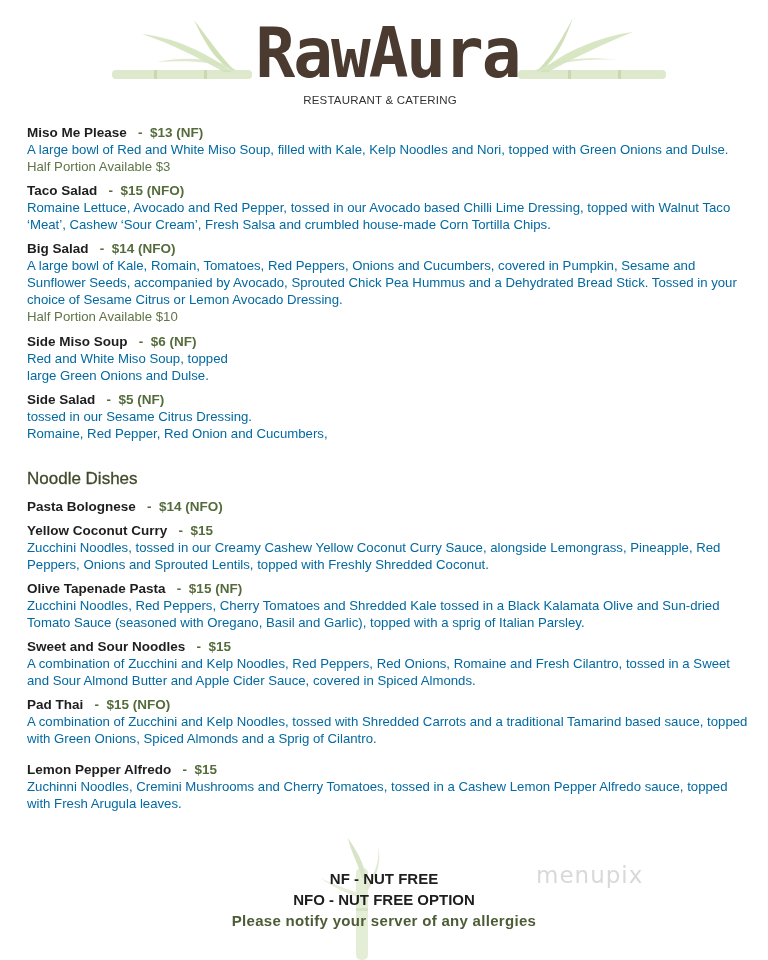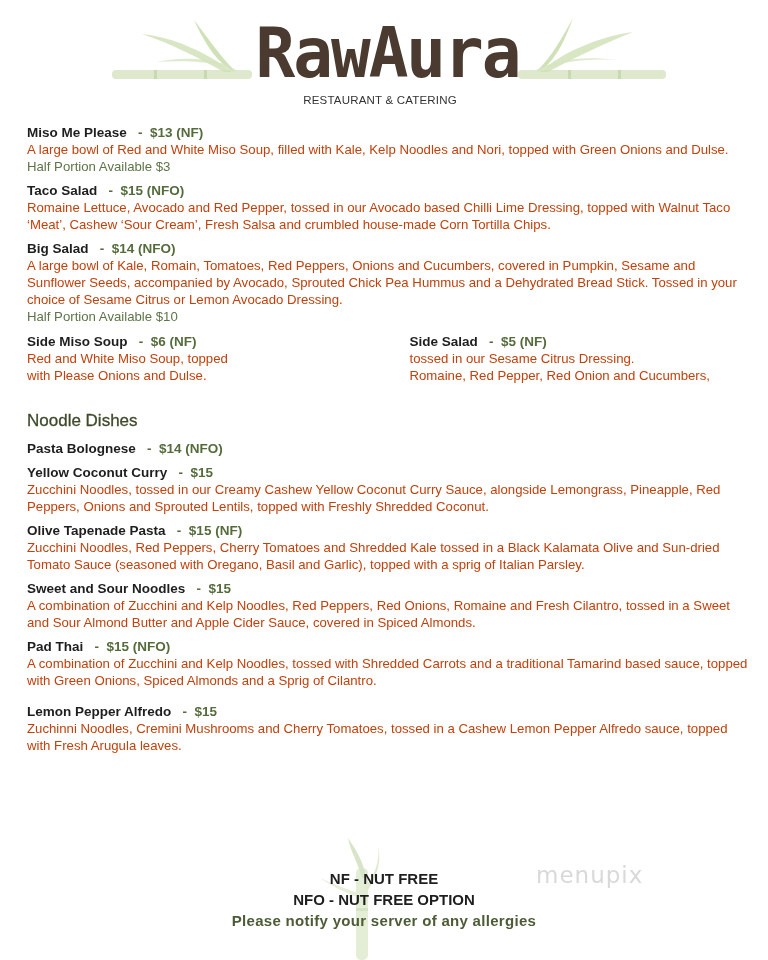--- a/index.html
+++ b/index.html
@@ -24,23 +24,23 @@
   .content { position: absolute; left: 27px; top: 124px; width: 722px; }
   .section-title {
     font-size: 17px; color: #3e4a2a; font-weight: normal; margin: 0 0 9px 0;
     -webkit-text-stroke: 0.3px #3e4a2a;
   }
   .item { margin-bottom: 7px; }
   .item-head { font-size: 13.5px; line-height: 17px; }
   .item-name { font-weight: bold; color: #1e1e1e; }
   .sep { color: #556b3b; font-weight: bold; }
   .price { color: #556b3b; font-weight: bold; }
-  .desc { font-size: 13.2px; line-height: 17px; color: #c2410c; }
+  .desc { font-size: 13.2px; line-height: 17px; color: #0369a1; }
   .half { font-size: 13.2px; line-height: 17px; color: #5f7548; }
-  .two-col { display: flex; margin-top: 8px; }
+  .two-col { display: flex; margin-top: 8px; flex-direction: column; }
   .col { width: 383px; }
   .col2 { width: 340px; }
   .footer {
     position: absolute; left: 0; top: 868px; width: 768px; text-align: center;
   }
   .footer-line { font-size: 15px; font-weight: bold; line-height: 21px; color: #1e1e1e; }
   .footer-note { font-size: 15px; font-weight: bold; line-height: 21px; color: #4d5c36; letter-spacing: 0.3px; }
   .bamboo-bottom { position: absolute; left: 320px; top: 838px; width: 90px; height: 122px; opacity: 0.55; }
   .watermark {
     position: absolute; left: 536px; top: 862px; font-size: 23px; color: #d9d9d9;
@@ -101,21 +101,21 @@
       <div class="half">Half Portion Available $10</div>
     </div>
 
     <div class="two-col">
       <div class="col item">
         <div class="item-head">
           <span class="item-name">Side Miso Soup</span>
           <span class="sep">&nbsp;&nbsp;<span>-</span>&nbsp;&nbsp;</span><span class="price">$6 (NF)</span>
         </div>
         <div class="desc">Red and White Miso Soup, topped</div>
-        <div class="desc">with Please Onions and Dulse.</div>
+        <div class="desc">large Green Onions and Dulse.</div>
       </div>
       <div class="col2 item">
         <div class="item-head">
           <span class="item-name">Side Salad</span>
           <span class="sep">&nbsp;&nbsp;<span>-</span>&nbsp;&nbsp;</span><span class="price">$5 (NF)</span>
         </div>
         <div class="desc">tossed in our Sesame Citrus Dressing.</div>
         <div class="desc">Romaine, Red Pepper, Red Onion and Cucumbers,</div>
       </div>
     </div>

